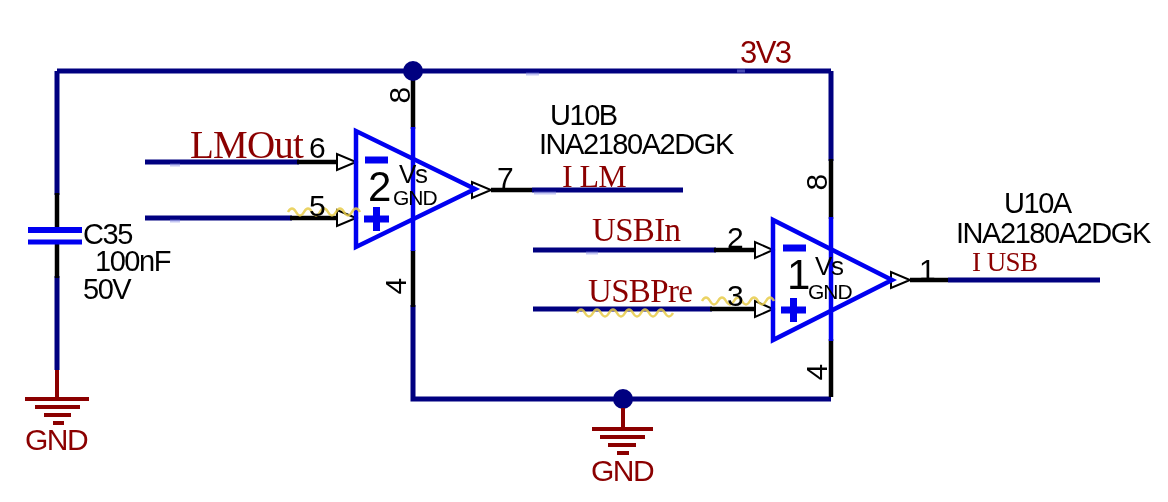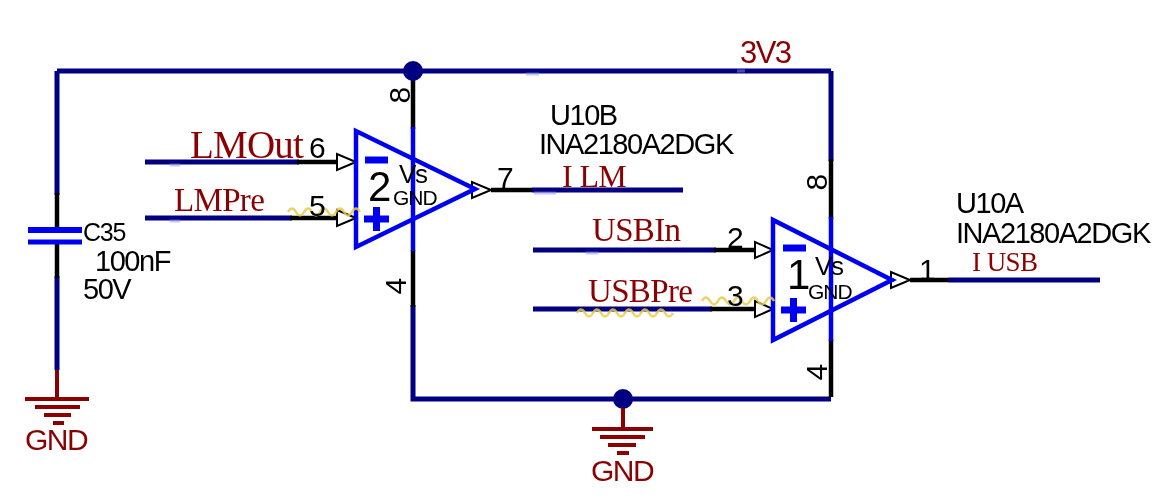--- a/index.html
+++ b/index.html
@@ -109,46 +109,45 @@
       <path d="M170,221 h10"></path>
       <path d="M534,193 h22"></path>
       <path d="M586,253 h12"></path>
     </g>
   </svg>
 
   <div class="t sans red" style="left:740px;top:37px;font-size:31px;">3V3</div>
   <div class="t sans red" style="left:25px;top:425px;font-size:30px;">GND</div>
   <div class="t sans red" style="left:591px;top:456px;font-size:30px;">GND</div>
 
-  <div class="t sans blk" style="left:83px;top:220px;font-size:25px;text-align:center;">C35</div>
+  <div class="t sans blk" style="left:83px;top:220px;font-size:29px;text-align:center;">C35</div>
   <div class="t sans blk" style="left:83px;top:247px;font-size:29px;margin-left:12px;">100nF</div>
   <div class="t sans blk" style="left:83px;top:275px;font-size:29px;">50V</div>
 
   <div class="t sans blk" style="left:550px;top:101px;font-size:29px;">U10B</div>
   <div class="t sans blk" style="left:539px;top:130px;font-size:29px;">INA2180A2DGK</div>
   <div class="t sans blk" style="left:368px;top:166px;font-size:42px;">2</div>
   <div class="t sans blk" style="left:399px;top:161px;font-size:26px;">Vs</div>
   <div class="t sans blk" style="left:393px;top:187px;font-size:21px;">GND</div>
   <div class="t sans blk" style="left:309px;top:133px;font-size:30px;">6</div>
   <div class="t sans blk" style="left:309px;top:191px;font-size:30px;">5</div>
   <div class="t sans blk" style="left:497px;top:163px;font-size:30px;">7</div>
   <div class="t sans blk rot" style="left:400px;top:96px;font-size:30px;">8</div>
   <div class="t sans blk rot" style="left:396px;top:287px;font-size:30px;">4</div>
 
-  <div class="t sans blk" style="left:956px;top:189px;font-size:29px;">U10A</div>
+  <div class="t sans blk" style="left:1004px;top:189px;font-size:29px;">U10A</div>
   <div class="t sans blk" style="left:956px;top:219px;font-size:29px;">INA2180A2DGK</div>
   <div class="t sans blk" style="left:787px;top:254px;font-size:42px;">1</div>
   <div class="t sans blk" style="left:815px;top:253px;font-size:26px;">Vs</div>
   <div class="t sans blk" style="left:808px;top:281px;font-size:21px;">GND</div>
   <div class="t sans blk" style="left:727px;top:223px;font-size:30px;">2</div>
   <div class="t sans blk" style="left:727px;top:281px;font-size:30px;">3</div>
   <div class="t sans blk" style="left:919px;top:255px;font-size:30px;">1</div>
   <div class="t sans blk rot" style="left:817px;top:183px;font-size:30px;">8</div>
   <div class="t sans blk rot" style="left:817px;top:373px;font-size:30px;">4</div>
 
   <div class="t serif red" style="left:174px;top:125px;font-size:39px;margin-left:16px;">LMOut</div>
-  <div class="t serif red" style="left:174px;top:184px;font-size:33px;">LMPre</div>
   <div class="t serif red" style="left:588px;top:275px;font-size:33px;">USBPre</div>
   <div class="t serif red" style="left:592px;top:214px;font-size:33px;">USBIn</div>
   <div class="t serif red" style="left:562px;top:160px;font-size:32px;">I LM</div>
   <div class="t serif red" style="left:972px;top:249px;font-size:27px;">I USB</div>
 
 </div>
 
 </body></html>

